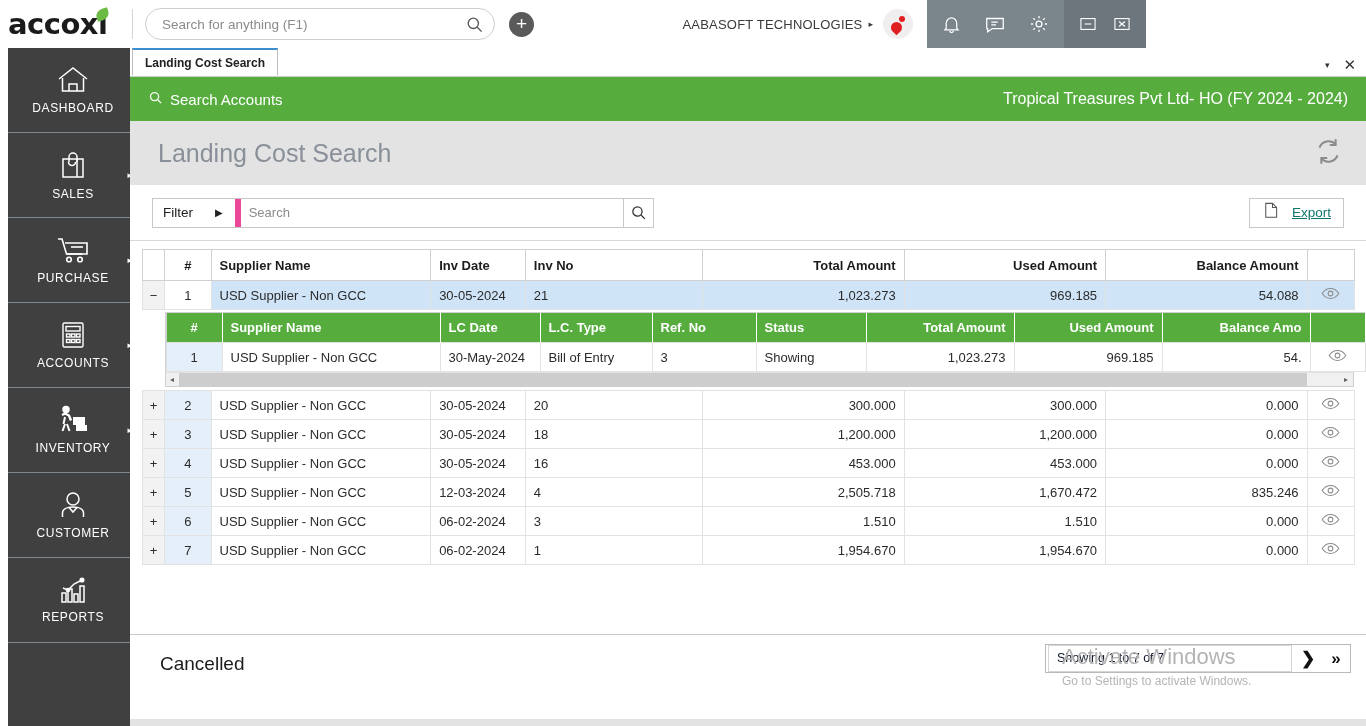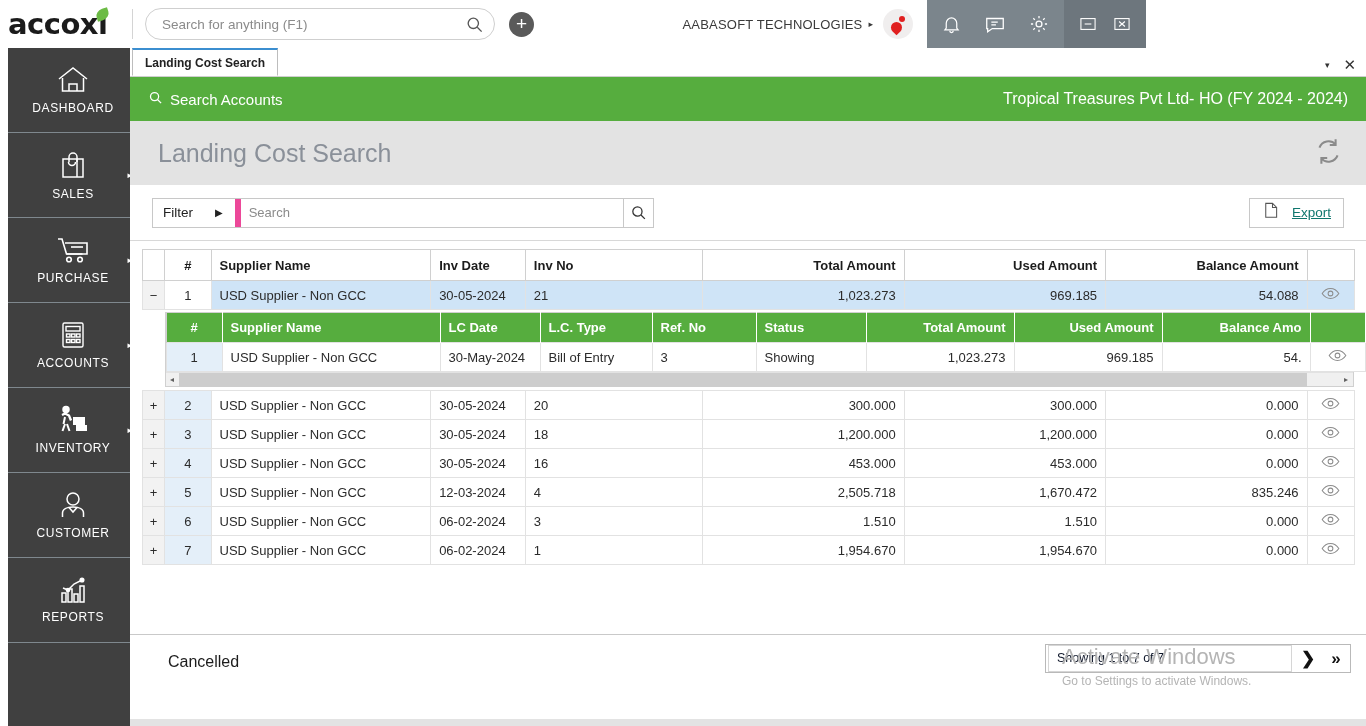--- a/index.html
+++ b/index.html
@@ -218,21 +218,21 @@
   .hscroll .arrow-l, .hscroll .arrow-r {
     width: 13px; text-align: center; font-size: 8px; color: #606060; cursor: pointer;
   }
   .hscroll .thumb { height: 14px; background: #cdcdcd; cursor: pointer; }
 
   
   .statusrow {
     position: absolute; left: 0; top: 586px; width: 1236px; height: 85px;
     background: #ffffff; border-top: 1px solid #c9c9c9;
   }
-  .cancelled { position: absolute; left: 30px; top: 18px; font-size: 16px; color: #1c1c1c; margin-left: 8px; }
+  .cancelled { position: absolute; left: 30px; top: 18px; font-size: 19px; color: #1c1c1c; }
   .pager {
     position: absolute; right: 15px; top: 9px; display: flex; align-items: center;
     border: 1px solid #b9b9b9; height: 29px; background: #fff;
   }
   .pager-info {
     width: 244px; height: 27px; border: 1px solid #d6d6d6; margin: 0 2px;
     font-size: 12.5px; color: #0f172a; padding: 5px 0 12px 8px; background: #fff;
   }
   .pager-btn {
     width: 28px; height: 27px; display: flex; align-items: center;

